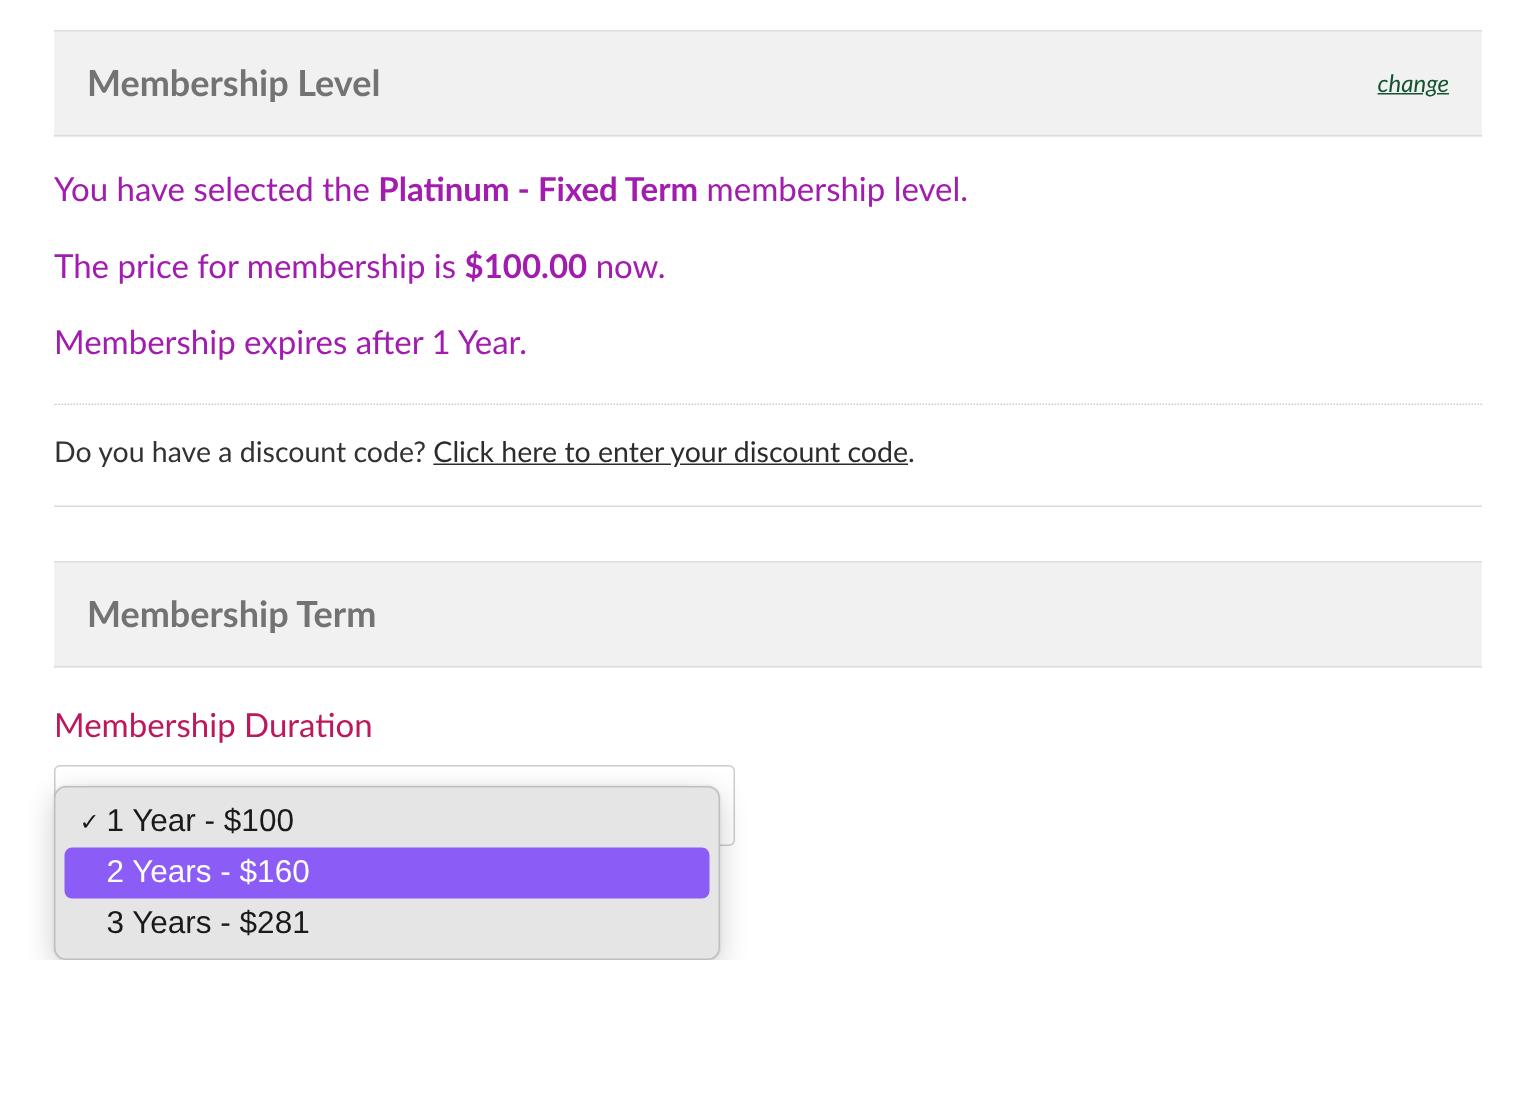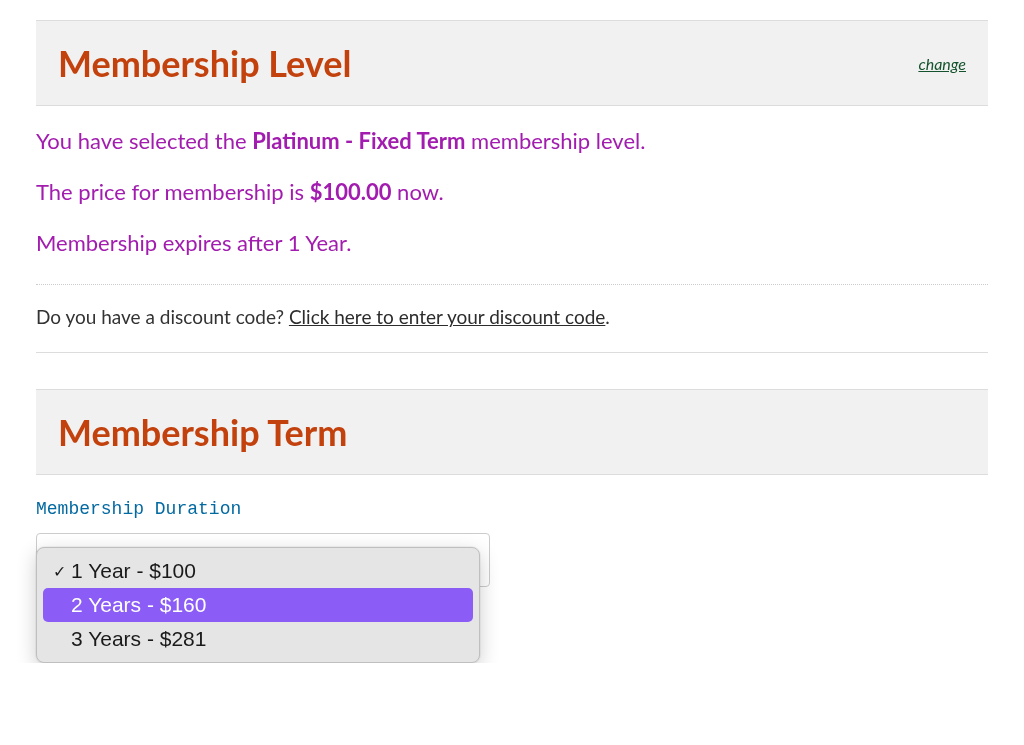--- a/index.html
+++ b/index.html
@@ -20,23 +20,23 @@
     background: #f1f1f1;
     border-top: 1px solid #dcdcdc;
     border-bottom: 1px solid #dcdcdc;
     padding: 20px 22px;
     display: flex;
     justify-content: space-between;
     align-items: center;
   }
   .section-header h2 {
     margin: 0;
-    font-size: 36px;
+    font-size: 24px;
     font-weight: 700;
-    color: #c2410c;
+    color: #737373;
   }
   .change-link {
     font-size: 16px;
     font-style: italic;
     text-decoration: underline;
     color: #14532d;
     cursor: pointer;
   }
   .section-body {
     border-bottom: 1px solid #dcdcdc;
@@ -64,24 +64,23 @@
     text-decoration: underline;
     color: #2c2c2c;
     cursor: pointer;
   }
   .bold { font-weight: 700; }
 
   .term-body {
     padding-top: 24px;
   }
   .field-label {
-    font-size: 18px;
-    color: #0369a1;
+    font-size: 22px;
+    color: #be185d;
     margin: 0 0 14px 0;
-    font-family: Liberation Mono, monospace;
   }
   .select-wrapper {
     position: relative;
     width: 454px;
   }
   .select-box {
     width: 100%;
     height: 54px;
     border: 1px solid #cccccc;
     border-radius: 4px;

